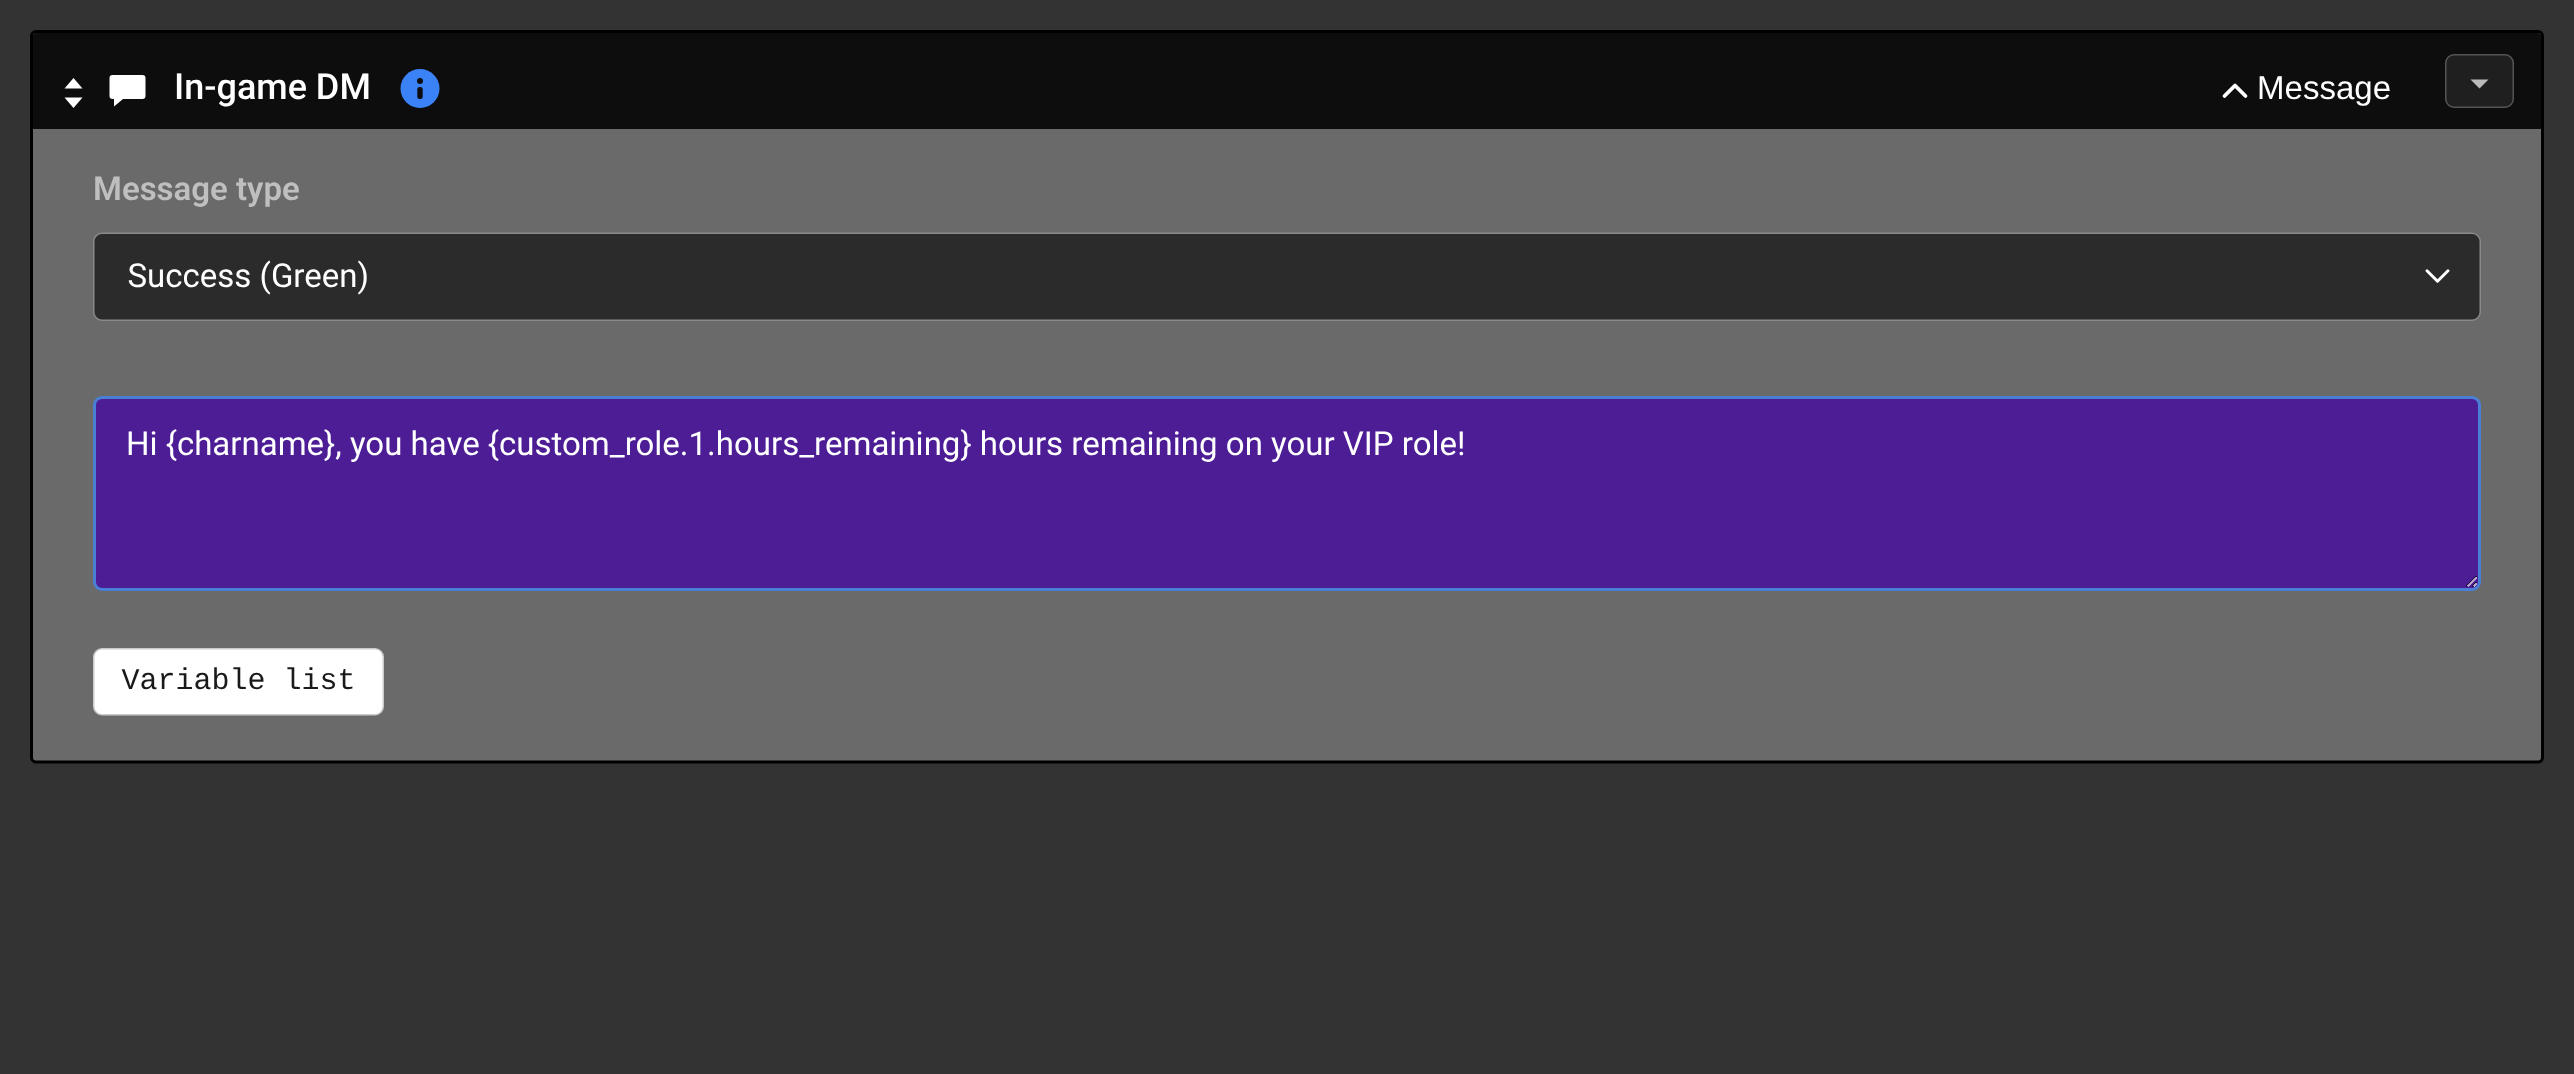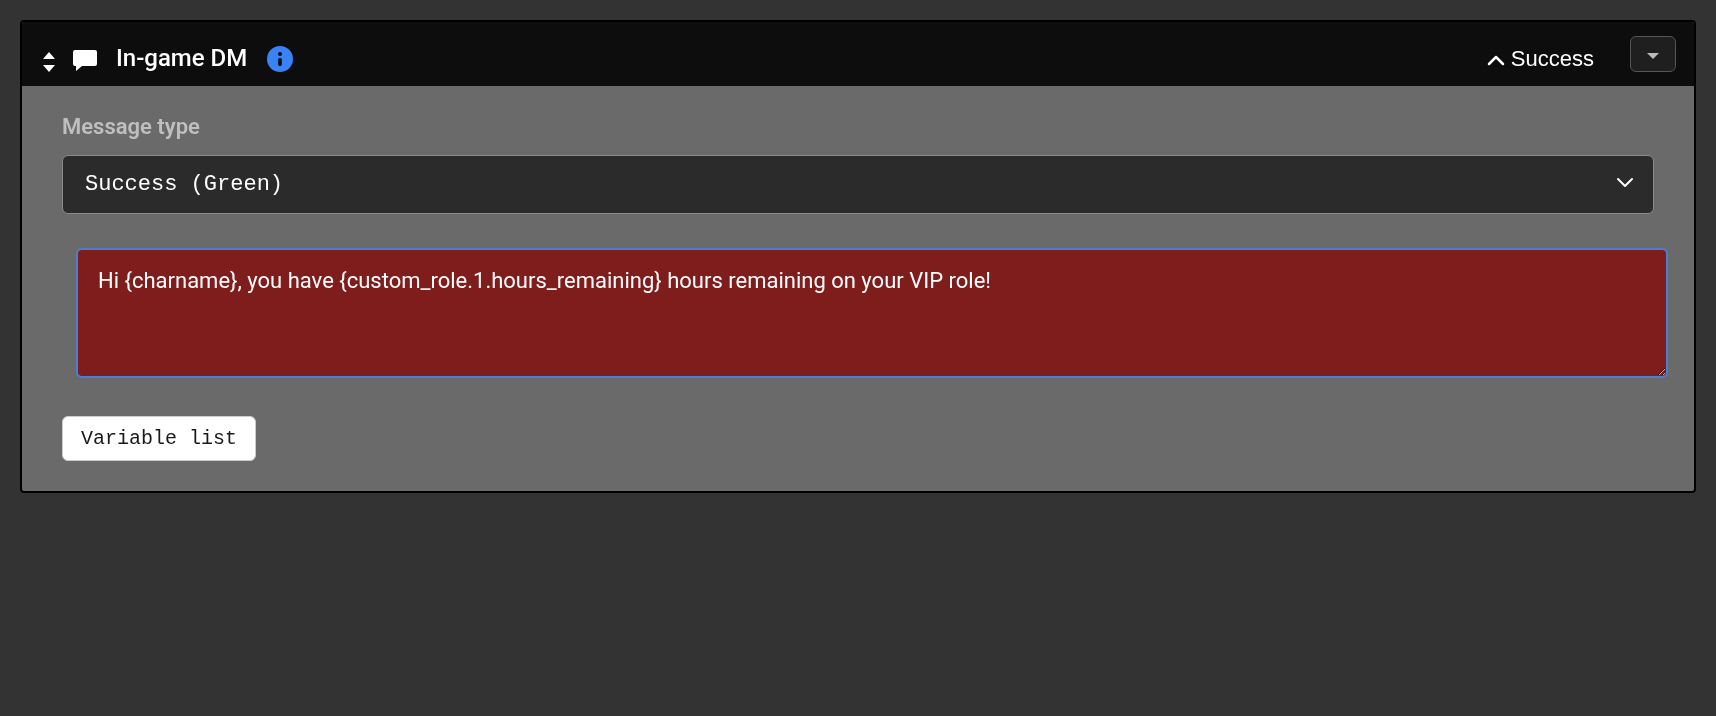--- a/index.html
+++ b/index.html
@@ -84,22 +84,21 @@
     padding: 28px 40px 30px 40px;
   }
   .field-label {
     font-size: 22px;
     font-weight: 600;
     color: #bfbfbf;
     margin-bottom: 16px;
   }
   .select-wrap {
     position: relative;
-    margin-bottom: 34px;
-    font-family: Liberation Mono, monospace;
+    margin-bottom: 50px;
   }
   .select-box {
     width: 100%;
     background: #2b2b2b;
     border: 1px solid #8a8a8a;
     border-radius: 6px;
     padding: 16px 22px;
     font-size: 22px;
     color: #ffffff;
     appearance: none;
@@ -111,30 +110,29 @@
   .select-chevron {
     position: absolute;
     right: 20px;
     top: 50%;
     transform: translateY(-50%);
     pointer-events: none;
   }
   .textarea-box {
     width: 100%;
     min-height: 130px;
-    background: #7f1d1d;
+    background: #4c1d95;
     border: 2px solid #4a7fd6;
     border-radius: 6px;
     padding: 16px 20px;
     font-size: 22px;
     color: #ffffff;
     font-family: inherit;
     resize: vertical;
     line-height: 1.4;
-    margin-left: 14px;
   }
   .var-btn {
     margin-top: 34px;
     background: #ffffff;
     color: #1a1a1a;
     border: 1px solid #cccccc;
     border-radius: 6px;
     padding: 10px 18px;
     font-size: 20px;
     font-weight: 500;
@@ -166,21 +164,21 @@
         <rect x="2.2" y="7" width="3.6" height="8" rx="1.5" fill="#0d0d0d"></rect>
       </svg>
     </div>
     <div class="header-spacer"></div>
     <button class="collapse-btn">
       <span>
         <svg width="18" height="12" viewBox="0 0 18 12">
           <path d="M2 10 L9 3 L16 10" stroke="#ffffff" stroke-width="2.5" fill="none" stroke-linecap="round" stroke-linejoin="round"></path>
         </svg>
       </span>
-      <span>Success</span>
+      <span>Message</span>
     </button>
     <div class="dropdown-square">
       <span>
         <svg width="14" height="8" viewBox="0 0 14 8">
           <path d="M1 1 L7 7 L13 1 Z" fill="#bbbbbb"></path>
         </svg>
       </span>
     </div>
   </div>
 

